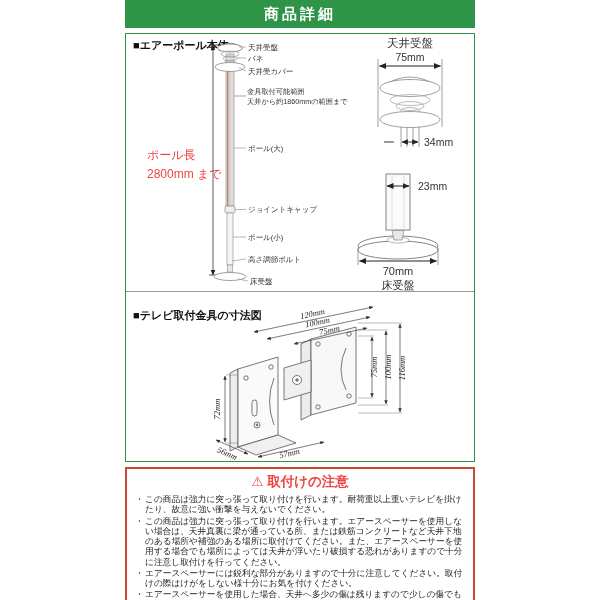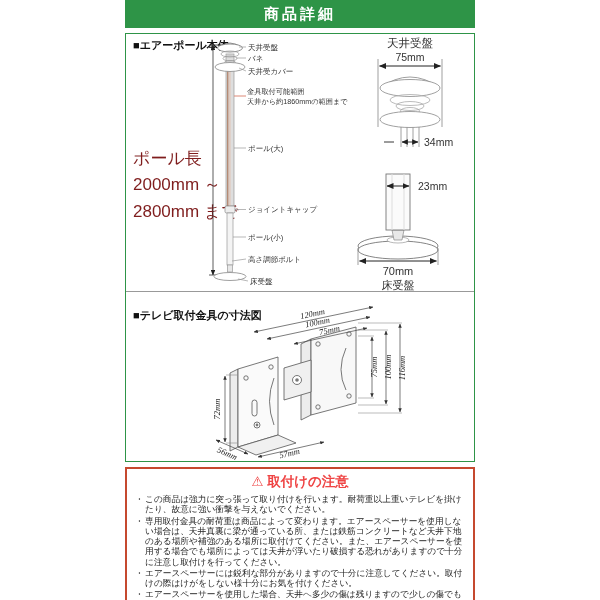--- a/index.html
+++ b/index.html
@@ -5,21 +5,21 @@
   html,body{margin:0;padding:0;background:#fff;}
   .page{position:relative;width:600px;height:600px;overflow:hidden;background:#fff;
         font-family:"Liberation Sans","DejaVu Sans",sans-serif;}
   .content{position:absolute;left:125px;top:0;width:350px;}
   .header-bar{height:28px;background:#2e9447;color:#fff;font-size:15px;font-weight:bold;
         text-align:center;line-height:28px;letter-spacing:3px;}
   .main-box{position:relative;margin-top:5px;width:348px;height:427px;border:1px solid #2e9447;background:#fff;}
   .sec-title{position:absolute;left:7px;font-size:11px;font-weight:bold;color:#111;white-space:nowrap;}
   #sec1-title{top:4px;}
   #sec2-title{top:274px;}
-  .pole-length{position:absolute;left:7px;top:112px;font-size:17px;color:#7f1d1d;line-height:1.55;white-space:nowrap;}
+  .pole-length{position:absolute;left:21px;top:112px;font-size:12px;color:#ef4444;line-height:1.55;white-space:nowrap;}
   .divider{position:absolute;left:0;top:257px;width:348px;border-top:1px solid #999;}
   svg.d1{position:absolute;left:0;top:0;}
   svg.d2{position:absolute;left:0;top:272px;}
   svg text{font-family:"Liberation Sans","DejaVu Sans",sans-serif;fill:#333;}
   svg text.dim{font-family:"Liberation Serif","DejaVu Serif",serif;font-style:italic;fill:#222;}
   .warning-box{margin-top:5px;width:330px;border:2px solid #c5492f;padding:2px 8px 4px 8px;background:#fff;}
   .warning-title{text-align:center;color:#ef4444;font-weight:bold;font-size:13.5px;margin:2px 0 3px 0;}
   .warning-title .tri{margin-right:4px;font-weight:bold;}
   .warning-list{margin:0;padding:0;list-style:none;font-size:8.7px;line-height:1.18;color:#222;}
   .warning-list li{display:flex;margin-bottom:1px;}
@@ -32,21 +32,20 @@
 <div class="page">
   <div class="content">
 
     <div class="header-bar">商品詳細</div>
 
     <div class="main-box">
       <div class="sec-title" id="sec1-title">■エアーポール本体</div>
 
       <div class="pole-length">
         <div>ポール長</div>
-        <div>2000mm ～</div>
         <div>2800mm まで</div>
       </div>
 
       <svg class="d1" width="348" height="257" viewBox="0 0 348 257">
         <defs>
           <marker id="aE" markerWidth="7" markerHeight="6" refX="6.5" refY="3" orient="auto">
               <path d="M0,0 L7,3 L0,6 Z" fill="#222"></path>
             </marker>
           <marker id="aS" markerWidth="7" markerHeight="6" refX="0.5" refY="3" orient="auto">
               <path d="M7,0 L0,3 L7,6 Z" fill="#222"></path>
@@ -204,21 +203,21 @@
       <div class="warning-title">
         <span class="tri">⚠</span><span>取付けの注意</span>
       </div>
       <ul class="warning-list">
         <li>
           <span class="marker">・</span>
           <span class="txt">この商品は強力に突っ張って取り付けを行います。耐荷重以上重いテレビを掛けたり、故意に強い衝撃を与えないでください。</span>
         </li>
         <li>
           <span class="marker">・</span>
-          <span class="txt">専用取付金具の耐荷重は商品によって変わります。エアースペーサーを使用しない場合は、天井真裏に梁が通っている所、または鉄筋コンクリートなど天井下地のある場所や補強のある場所に取付けてください。また、エアースペーサーを使用する場合でも場所によっては天井が浮いたり破損する恐れがありますので十分に注意し取付けを行ってください。</span>
+          <span class="txt">この商品は強力に突っ張って取り付けを行います。エアースペーサーを使用しない場合は、天井真裏に梁が通っている所、または鉄筋コンクリートなど天井下地のある場所や補強のある場所に取付けてください。また、エアースペーサーを使用する場合でも場所によっては天井が浮いたり破損する恐れがありますので十分に注意し取付けを行ってください。</span>
         </li>
         <li>
           <span class="marker">・</span>
           <span class="txt">エアースペーサーには鋭利な部分がありますので十分に注意してください。取付けの際はけがをしない様十分にお気を付けください。</span>
         </li>
         <li>
           <span class="marker">・</span>
           <span class="txt">エアースペーサーを使用した場合、天井へ多少の傷は残りますので少しの傷でも気になさるお客様はエアースペーサーを使用せずにお取付ください。</span>
         </li>
       </ul>

